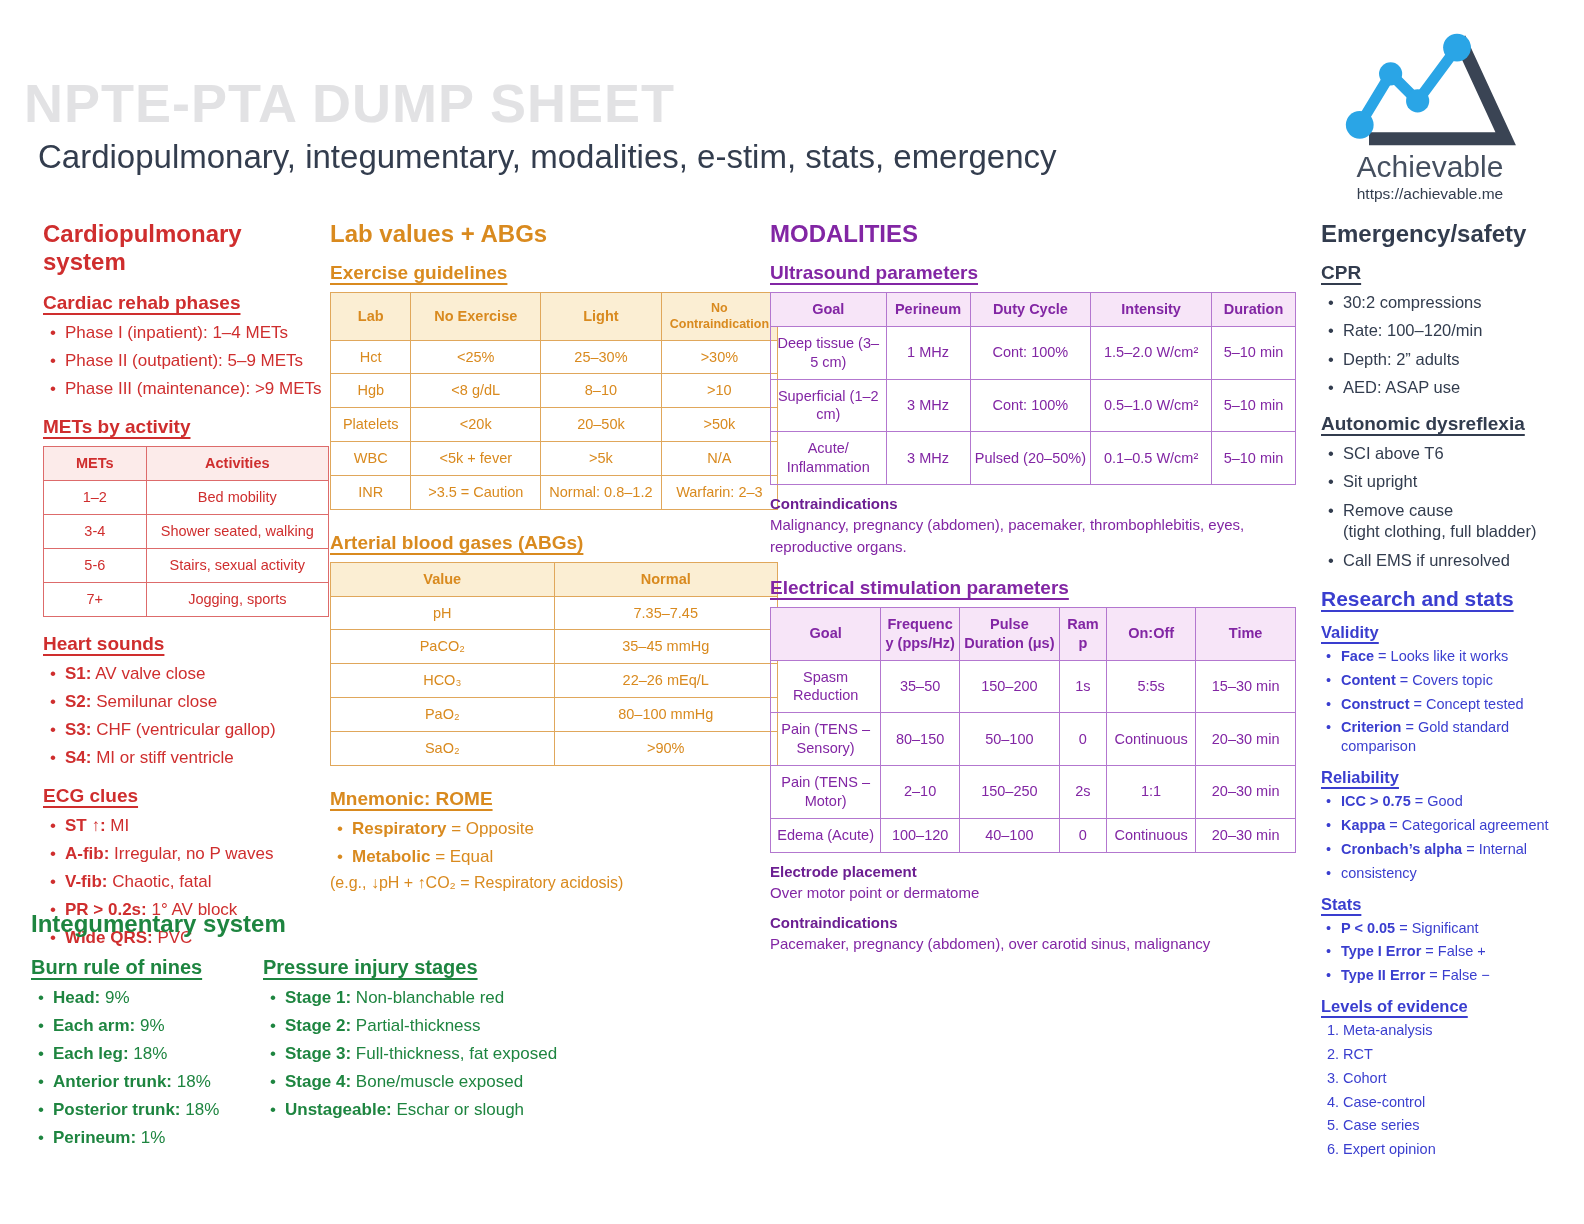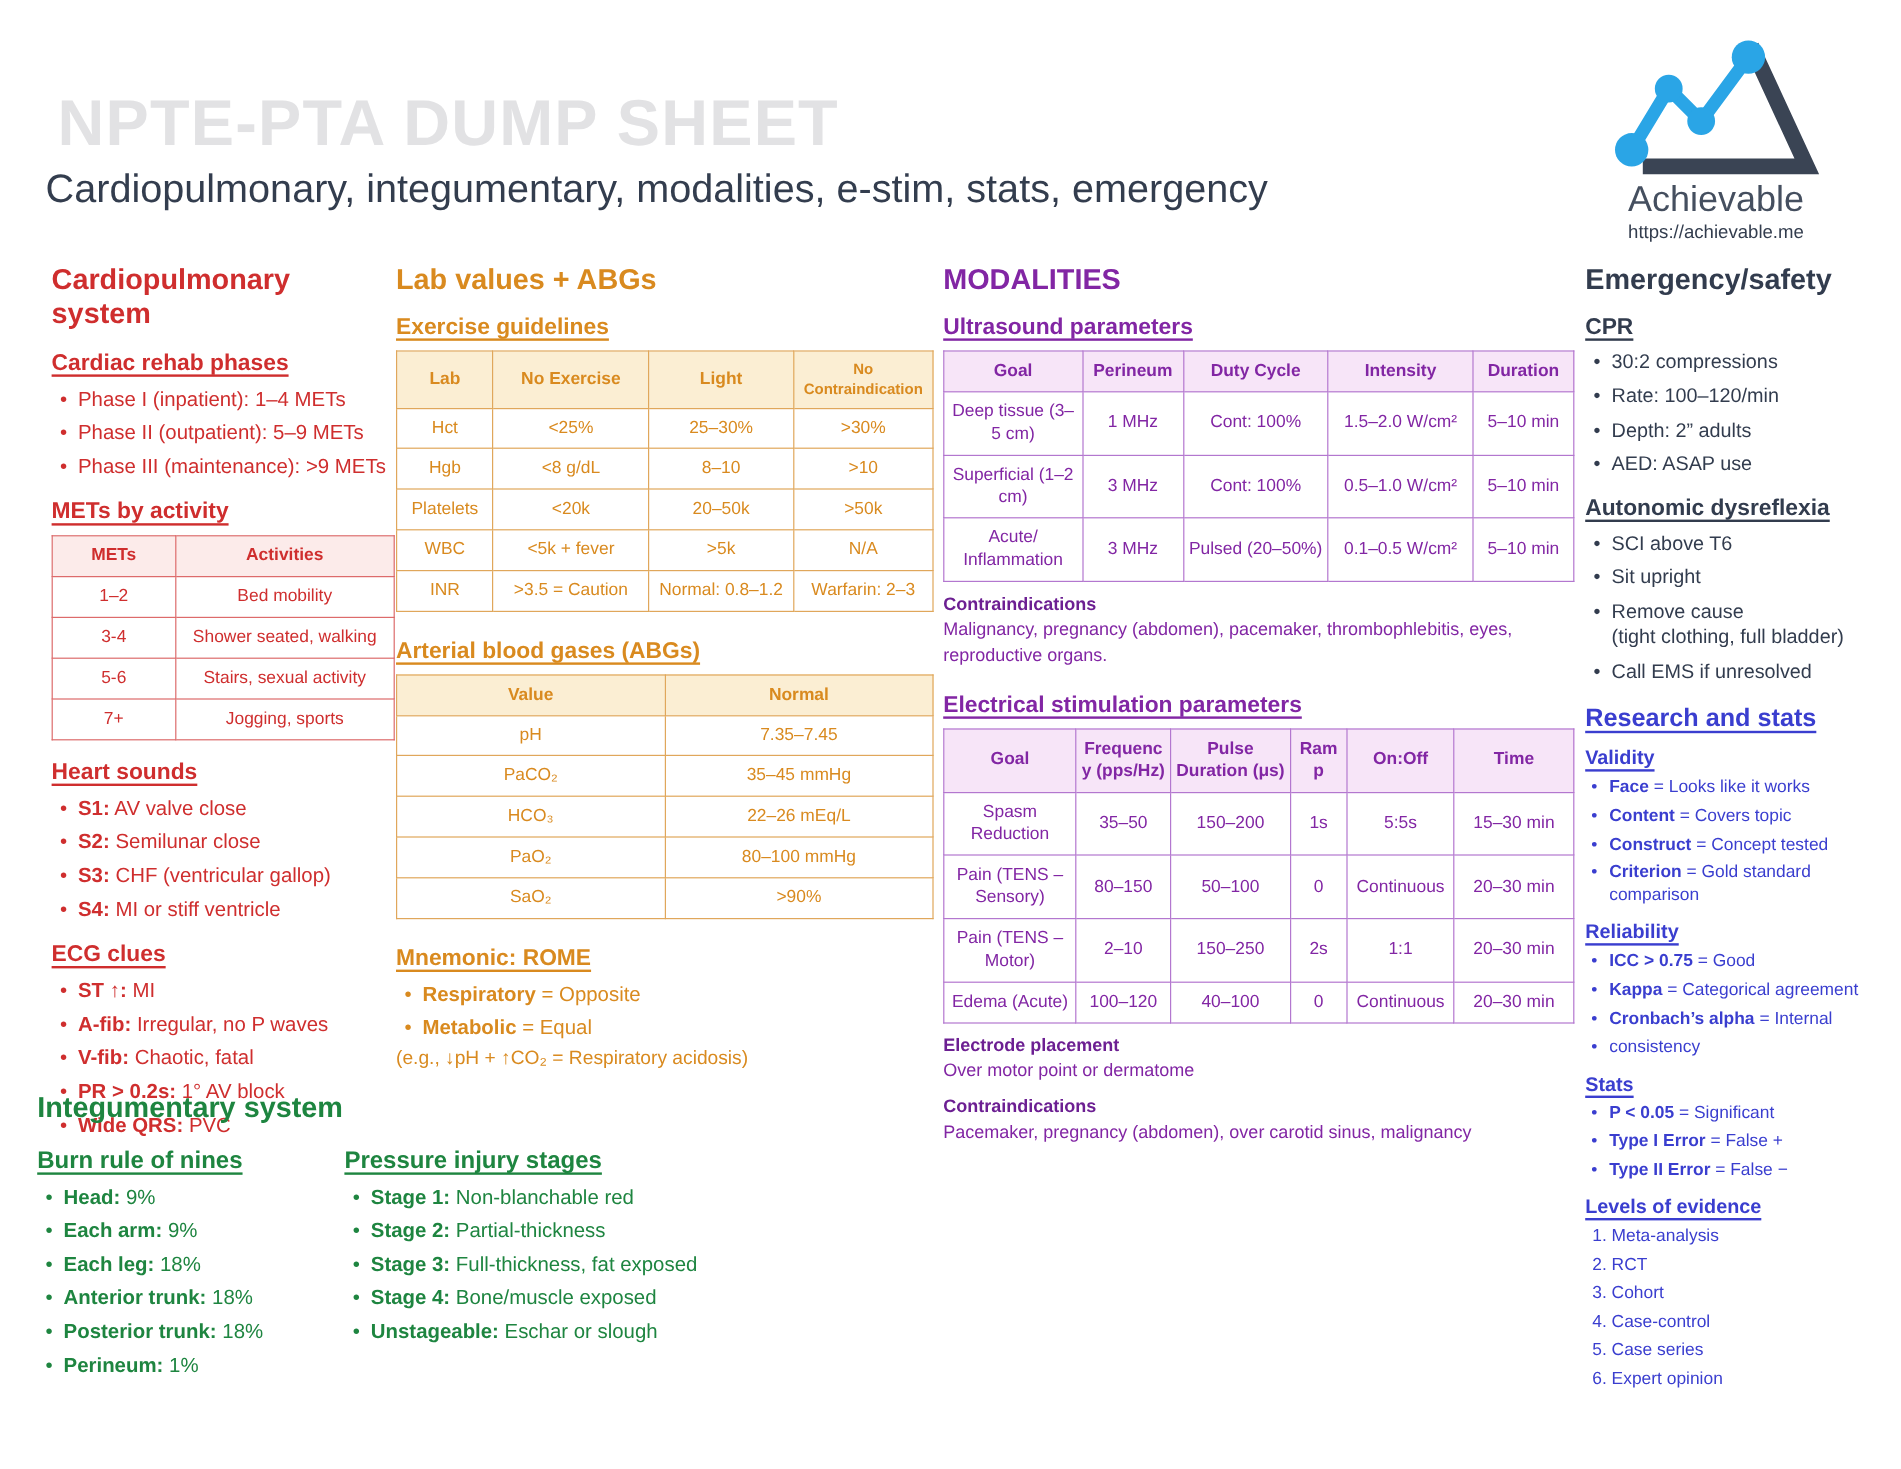--- a/index.html
+++ b/index.html
@@ -3,37 +3,37 @@
 <meta charset="utf-8">
 <style>
   html,body { margin:0; padding:0; background:#ffffff; }
   #page {
     position:relative; width:1584px; height:1224px; background:#ffffff;
     font-family:"Liberation Sans", sans-serif; overflow:hidden;
   }
 
   
   .page-title {
-    position:absolute; left:48px; top:72px; margin:0;
+    position:absolute; left:24px; top:72px; margin:0;
     font-size:54px; font-weight:800; letter-spacing:1px; color:#e2e2e4;
   }
   .page-subtitle {
     position:absolute; left:38px; top:138px;
     font-size:33px; font-weight:400; color:#333d4e;
   }
   .logo { position:absolute; top:26px; right:46px; width:216px; text-align:center; }
   .logo svg { display:block; margin:0 auto; }
   .logo-name { font-size:30px; color:#454f5f; margin-top:2px; }
   .logo-url  { font-size:15.5px; color:#333d4e; margin-top:1px; }
 
   
   .col { position:absolute; top:220px; }
   .col1 { left:43px;  width:286px; }
   .col2 { left:330px; width:448px; }
-  .col3 { left:786px; width:526px; }
+  .col3 { left:770px; width:526px; }
   .col4 { left:1321px; width:248px; }
   .integ { position:absolute; left:31px; top:910px; width:580px; }
 
   .sec-red    { --c:#cf2e2e; --bc:#dd6b6b; --hbg:#fcebea; color:var(--c); }
   .sec-orange { --c:#d98a1f; --bc:#e0a75b; --hbg:#fbeed3; color:var(--c); }
   .sec-purple { --c:#8226a4; --bc:#b377cf; --hbg:#f7e5f8; color:var(--c); }
   .sec-green  { --c:#1e8540; --bc:#6cbf86; --hbg:#e9f6ed; color:var(--c); }
   .sec-navy   { --c:#323c4e; --bc:#8a93a3; --hbg:#eef0f3; color:var(--c); }
   .sec-blue   { --c:#3a3ecf; --bc:#8a8ce0; --hbg:#ebebfb; color:var(--c); }
 
@@ -63,21 +63,21 @@
   
   .col1 ul.blist { margin-bottom:10px; }
   .col1 h3 { margin-top:16px; }
   .tbl-mets td, .tbl-mets th { font-size:14.5px; padding:6px 4px; }
   .tbl-ex th:last-child { font-size:12.5px; }
   .tbl-abg td, .tbl-abg th { padding:8px 4px; }
   .tbl-us td { padding:12px 3px; }
   .tbl-estim th { padding:9px 3px; }
   .tbl-estim td { padding:11px 3px; }
 
-  .integ-cols { display:flex; gap:24px; }
+  .integ-cols { display:flex; }
   .integ-cols .burn { width:232px; }
   .integ-cols .pressure { width:324px; }
   .integ h3 { font-size:20px; margin-top:6px; }
 
   .col4 h2 { font-size:24px; }
   .col4 .sec-navy ul.blist li { font-size:16.5px; margin:7px 0; }
   .col4 .sec-navy h3 { font-size:19px; }
   .col4 .sec-blue { display:block; margin-top:16px; }
   .col4 .sec-blue h2 {
     font-size:21px; margin:4px 0 4px; text-decoration:underline;

